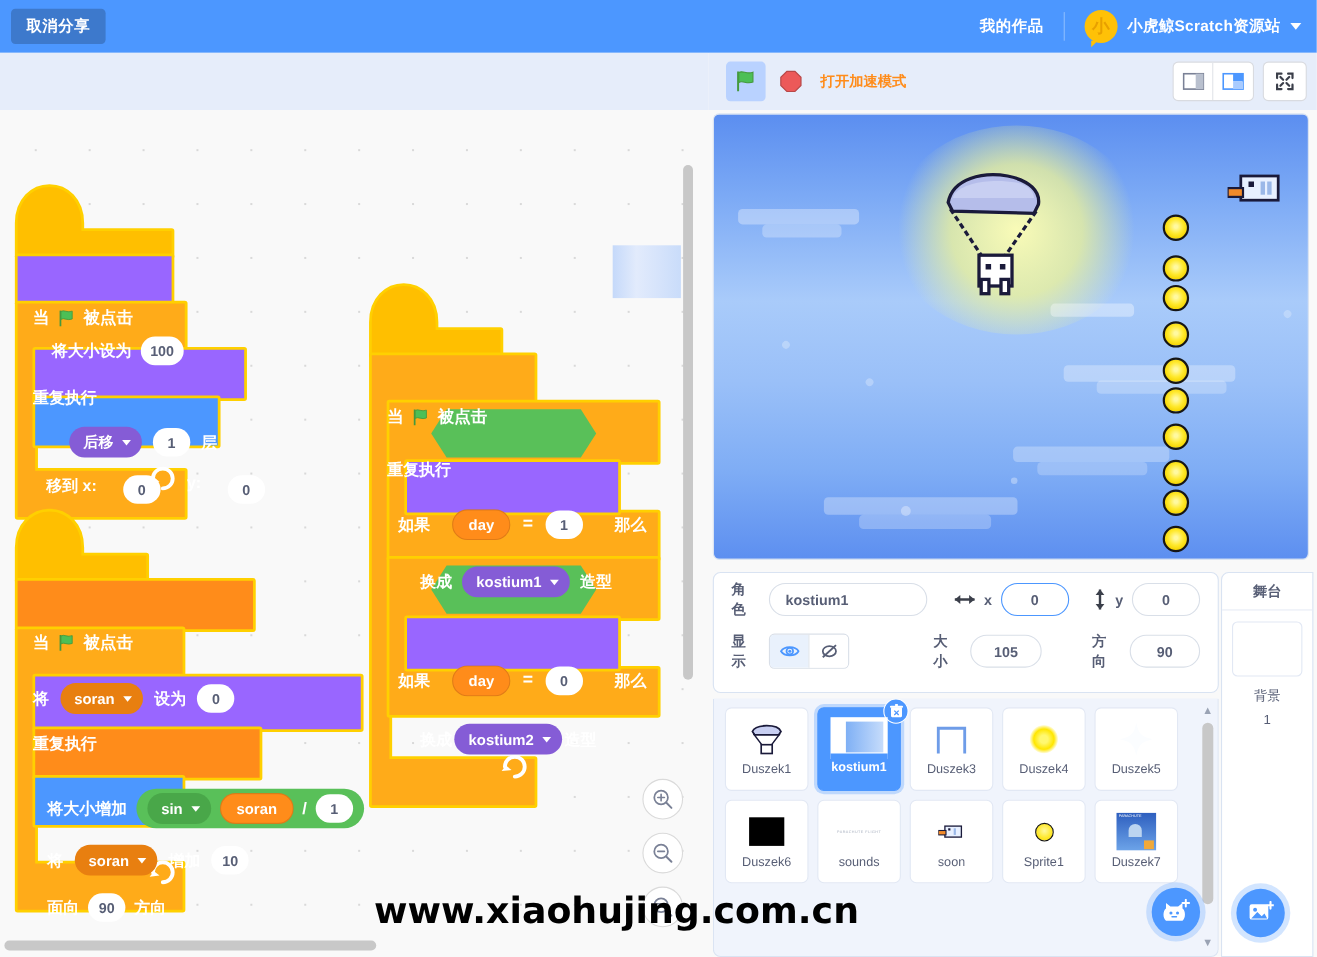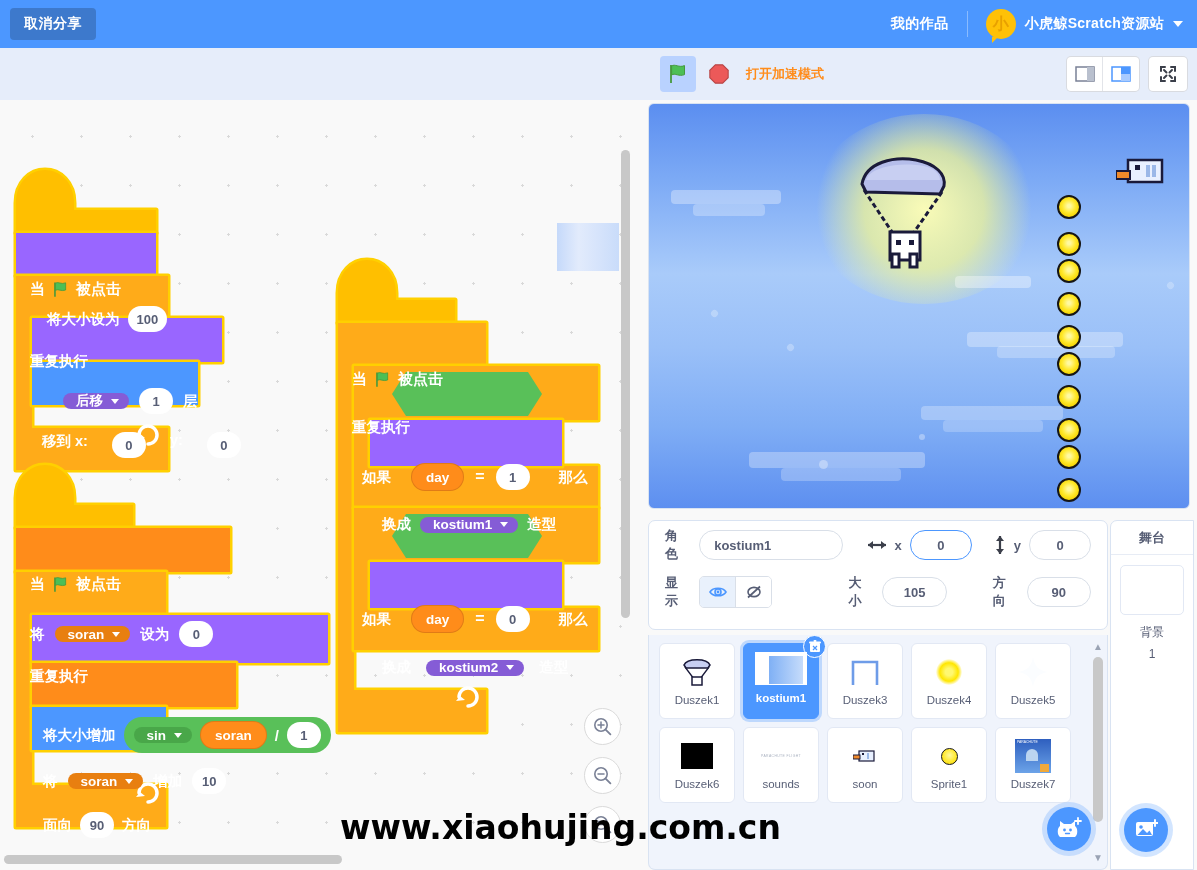--- a/index.html
+++ b/index.html
@@ -108,21 +108,21 @@
 
   
   .script{ position:absolute; }
 
   .num-oval{
     background:#fff; color:#575E75; border-radius:14px; min-width:34px; height:26px;
     display:flex;align-items:center;justify-content:center; font-size:13px; font-weight:bold;
     padding:0 9px;
   }
   .drop-oval{
-    border-radius:14px; height:16px; display:flex;align-items:center;gap:8px;
+    border-radius:14px; height:28px; display:flex;align-items:center;gap:8px;
     padding:0 10px 0 13px; font-size:13.5px; color:#fff; font-weight:bold;
   }
   .dd-purple{ background:#855CD6; }
   .dd-orange{ background:#E87F10; }
   .dd-green{ background:#49A749; }
   .arrow{ width:0;height:0;border-left:4.5px solid transparent;border-right:4.5px solid transparent;border-top:5px solid #fff;}
   .var-oval{
     background:#FF8C1A; border:1px solid rgba(0,0,0,.12); border-radius:14px; height:28px;
     display:flex;align-items:center;justify-content:center; padding:0 14px;
     font-size:13.5px; color:#fff; font-weight:bold;
@@ -487,21 +487,21 @@
     <div style="position:absolute;left:32px;top:355px;display:flex;align-items:center;gap:13px;">
       <span style="color:#fff;font-size:14.5px;font-weight:bold;">如果</span>
       <span style="display:flex;align-items:center;gap:11px;padding-left:7px;">
         <span class="var-oval">day</span>
         <span style="color:#fff;font-size:16px;font-weight:bold;">=</span>
         <span class="num-oval">0</span>
       </span>
       <span style="color:#fff;font-size:14.5px;font-weight:bold;margin-left:16px;">那么</span>
     </div>
 
-    <div style="position:absolute;left:52px;top:408px;display:flex;align-items:center;gap:15px;">
+    <div style="position:absolute;left:52px;top:408px;display:flex;align-items:center;gap:2px;">
       <span style="color:#fff;font-size:14.5px;font-weight:bold;">换成</span>
       <span class="drop-oval dd-purple">
         <span>kostium2</span>
         <span class="arrow"></span>
       </span>
       <span style="color:#fff;font-size:14.5px;font-weight:bold;">造型</span>
     </div>
   </div>
 
   <div class="zoomctl" style="top:608px;">

